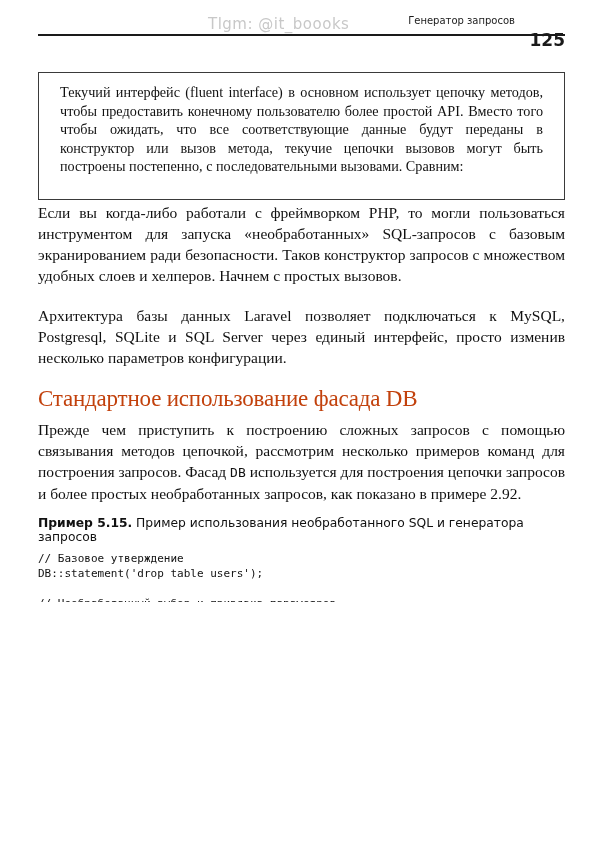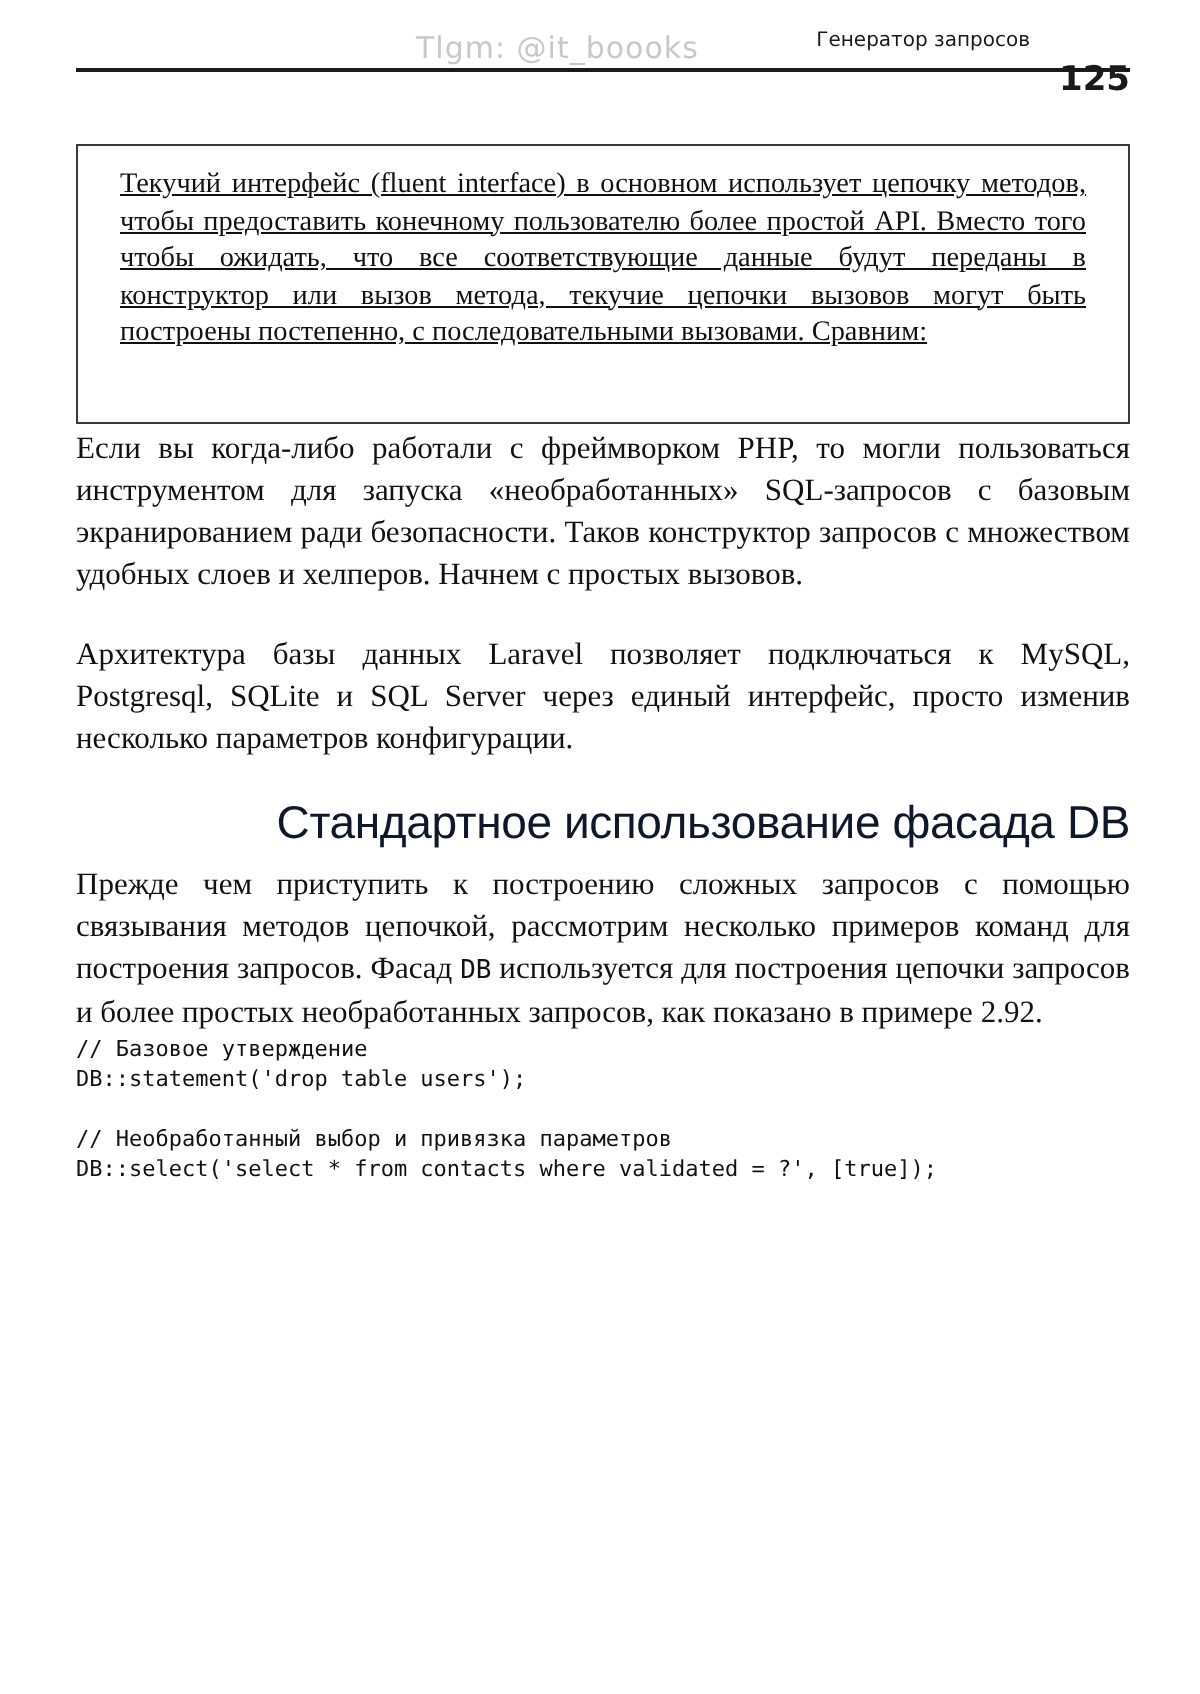--- a/index.html
+++ b/index.html
@@ -60,23 +60,22 @@
     text-align: center;
     letter-spacing: 0.2px;
     margin: 2px 0 9px 0;
     color: #000;
   }
   .callout-body {
     font-family: "Liberation Serif", "DejaVu Serif", serif;
     font-size: 14.2px;
     line-height: 18.5px;
     text-align: justify;
-    margin-bottom: 23px;
+    margin-bottom: 11px;
     color: #111;
-    text-decoration: underline;
   }
   
   .code {
     font-family: "DejaVu Sans Mono", "Liberation Mono", monospace;
     font-size: 11px;
     line-height: 15px;
     white-space: pre;
     color: #111;
   }
   .code-sm { font-size: 10.4px; line-height: 15px; }
@@ -89,27 +88,26 @@
     font-family: "Liberation Serif", "DejaVu Serif", serif;
     font-size: 15.5px;
     line-height: 21px;
     text-align: justify;
     margin-top: 2px;
     color: #111;
   }
   .body-para.first { margin-top: 19px; }
   
   .section-heading {
-    font-family: Liberation Sans, sans-serif;
+    font-family: Liberation Serif, serif;
     font-size: 23px;
     font-weight: normal;
     letter-spacing: -0.2px;
     margin: 18px 0 7px 0;
-    color: #0f172a;
-    text-align: right;
+    color: #c2410c;
   }
   
   .example-caption {
     font-family: "DejaVu Sans", "Liberation Sans", sans-serif;
     font-size: 12.3px;
     margin: 12px 0 7px 0;
     color: #111;
   }
   .example-caption strong { font-weight: bold; }
 </style>
@@ -130,20 +128,21 @@
   </aside>
 
   <p class="body-para">Если вы когда-либо работали с фреймворком PHP, то могли пользоваться инструментом для запуска «необработанных» SQL-запросов с базовым экранированием ради безопасности. Таков конструктор запросов с множеством удобных слоев и хелперов. Начнем с простых вызовов.</p>
 
   <p class="body-para first">Архитектура базы данных Laravel позволяет подключаться к MySQL, Postgresql, SQLite и SQL Server через единый интерфейс, просто изменив несколько параметров конфигурации.</p>
 
   <h1 class="section-heading">Стандартное использование фасада DB</h1>
 
   <p class="body-para"><span>Прежде чем приступить к построению сложных запросов с помощью связывания методов цепочкой, рассмотрим несколько примеров команд для построения запросов. Фасад </span><code class="inline-code">DB</code><span> используется для построения цепочки запросов и более простых необработанных запросов, как показано в примере 2.92.</span></p>
 
+  <p class="example-caption"><strong>Пример 5.15.</strong><span> Пример использования необработанного SQL и генератора запросов</span></p>
 
   <pre class="code">// Базовое утверждение
 DB::statement('drop table users');
 
 // Необработанный выбор и привязка параметров
 DB::select('select * from contacts where validated = ?', [true]);
 
 // Выбрать, используя текучий генератор
 $users = DB::table('users')-&gt;get();
 

